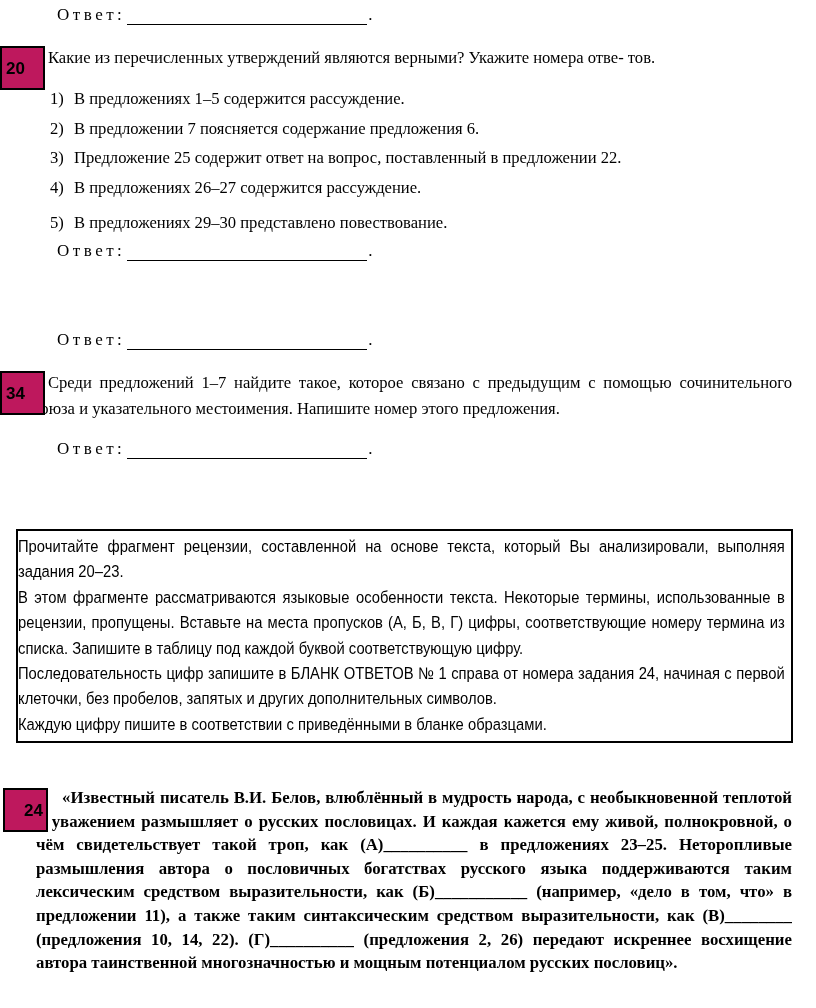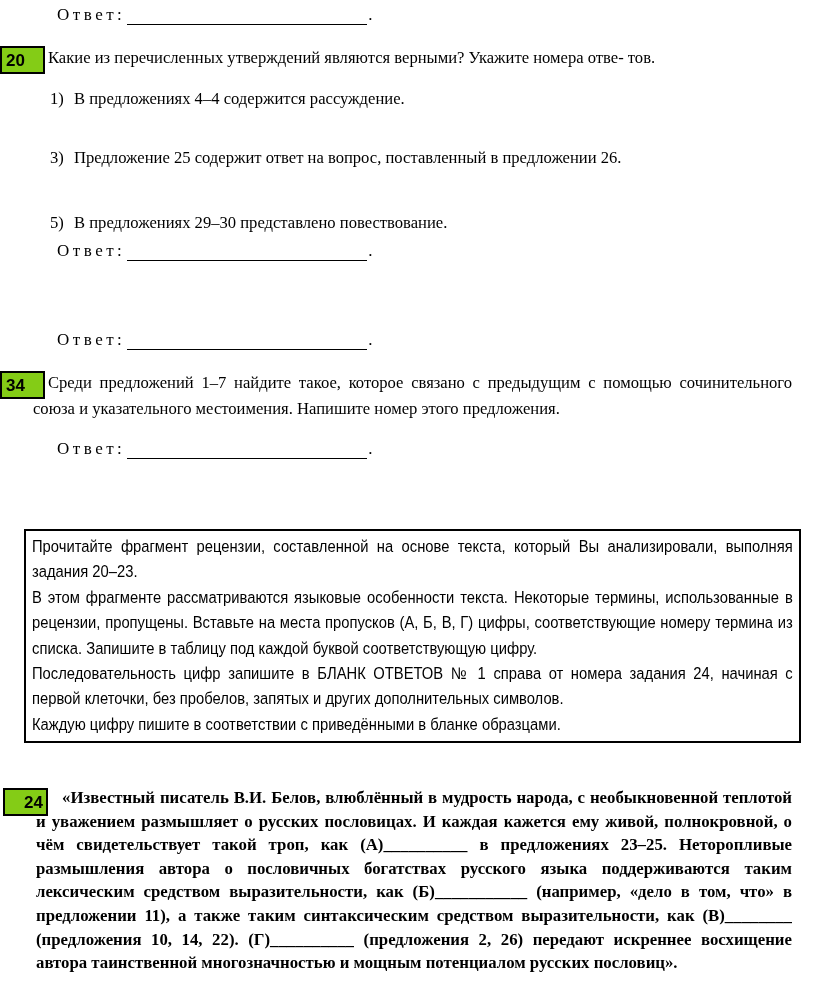--- a/index.html
+++ b/index.html
@@ -40,24 +40,24 @@
     font-size: 16.6px;
     line-height: 26px;
     text-align: justify;
     text-indent: 15px;
   }
   .num-box {
     position: absolute;
     left: -33px;
     top: 1px;
     width: 45px;
-    height: 28px;
+    height: 44px;
     box-sizing: border-box;
     border: 2.5px solid #000;
-    background: #84cc16;
+    background: #be185d;
     display: flex;
     align-items: center;
     padding-left: 4px;
     font-family: "Liberation Sans", sans-serif;
     font-weight: bold;
     font-size: 17px;
     line-height: 1;
     text-indent: 0;
   }
   .num-box.centered { padding-left: 16px; justify-content: center; }
@@ -74,23 +74,22 @@
 
   
   .instr-box {
     position: absolute;
     top: 529px;
     left: 16px;
     width: 777px;
     min-height: 209px;
     box-sizing: border-box;
     border: 2.8px solid #000;
-    padding: 3px 6px 4px 6px;
+    padding: 3px 6px 4px 0;
     overflow: hidden;
-    margin-left: 8px;
   }
   .instr-inner {
     font-family: "Liberation Sans", sans-serif;
     font-size: 16.8px;
     line-height: 25.4px;
     transform: scaleX(0.88);
     transform-origin: left top;
     width: 113.6%;
   }
   .instr-inner p {
@@ -120,24 +119,30 @@
   </div>
 
   <div class="task-para" style="top:45px">
     <span class="num-box">
         <span>20</span>
       </span>
     <span>Какие из перечисленных утверждений являются верными? Укажите номера отве- тов.</span>
   </div>
 
   <div class="list-item" style="top:88px">
-    <span class="li-marker">1)</span><span>В предложениях 4–4 содержится рассуждение.</span>
+    <span class="li-marker">1)</span><span>В предложениях 1–5 содержится рассуждение.</span>
+  </div>
+  <div class="list-item" style="top:118px">
+    <span class="li-marker">2)</span><span>В предложении 7 поясняется содержание предложения 6.</span>
   </div>
   <div class="list-item" style="top:147px">
-    <span class="li-marker">3)</span><span>Предложение 25 содержит ответ на вопрос, поставленный в предложении 26.</span>
+    <span class="li-marker">3)</span><span>Предложение 25 содержит ответ на вопрос, поставленный в предложении 22.</span>
+  </div>
+  <div class="list-item" style="top:177px">
+    <span class="li-marker">4)</span><span>В предложениях 26–27 содержится рассуждение.</span>
   </div>
   <div class="list-item" style="top:212px">
     <span class="li-marker">5)</span><span>В предложениях 29–30 представлено повествование.</span>
   </div>
 
   <div class="ans-row" style="top:240px">
     <span class="ans-label">Ответ:</span><span class="ans-line"></span><span class="ans-dot">.</span>
   </div>
 
 

